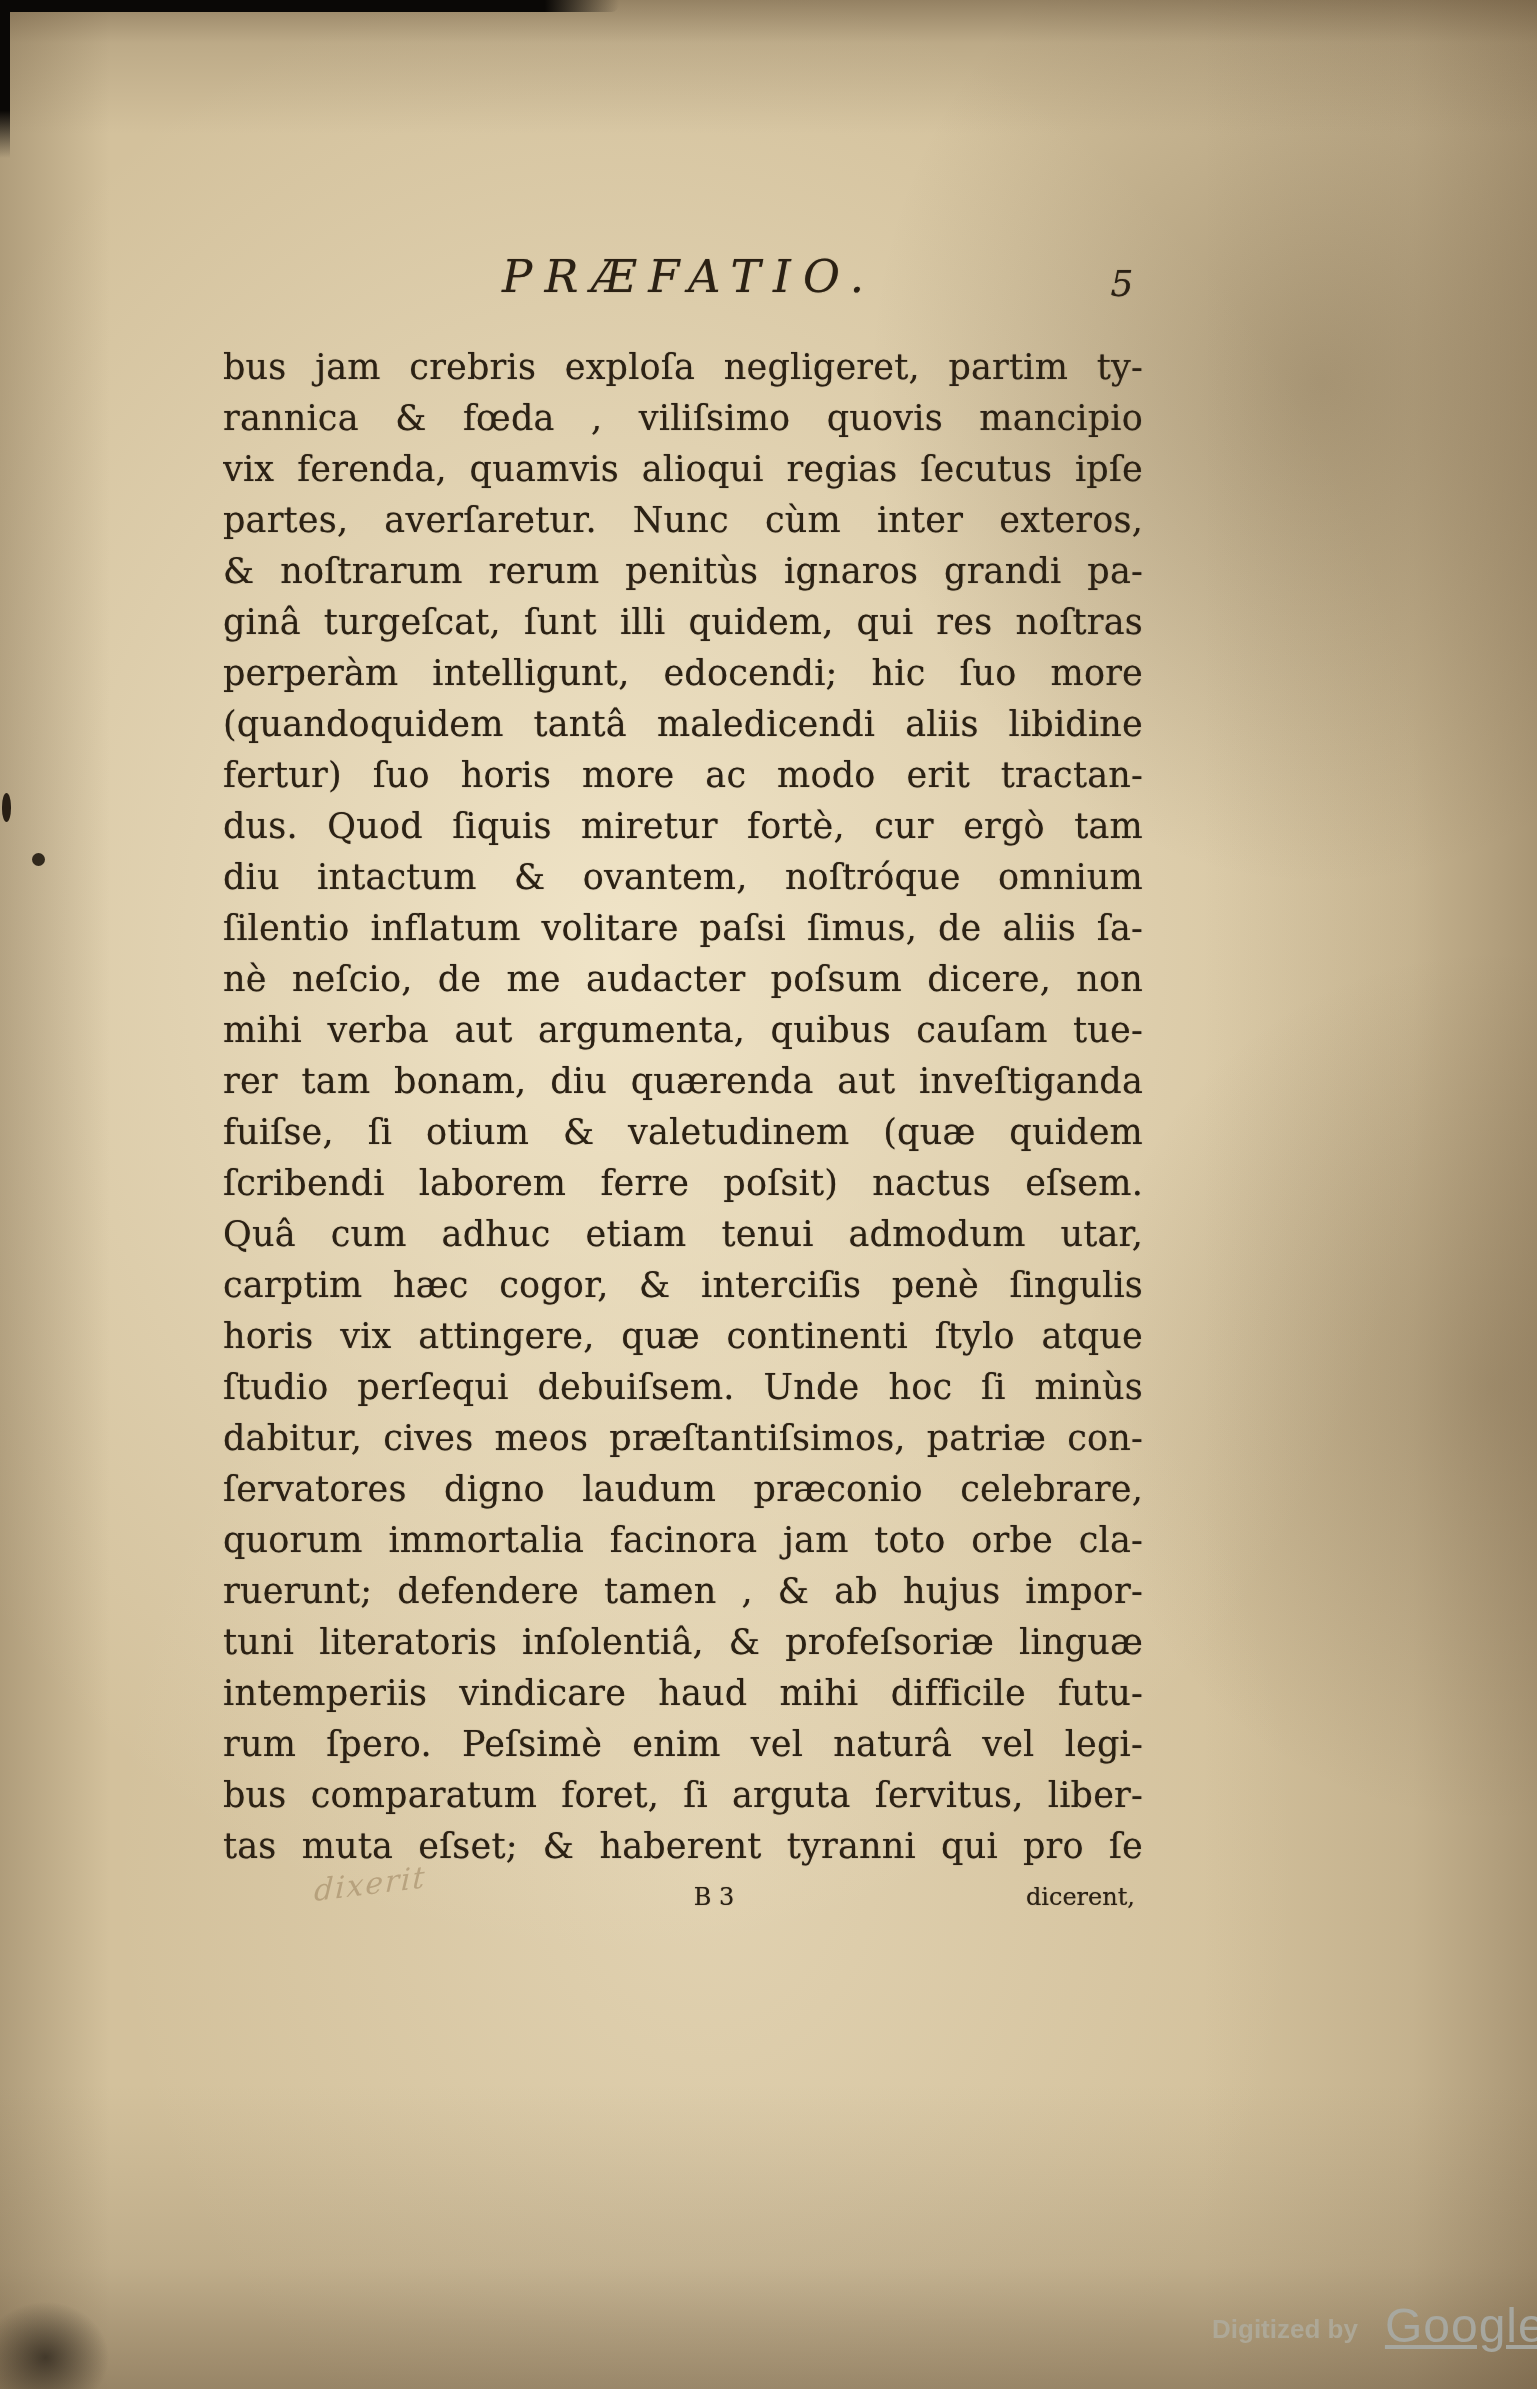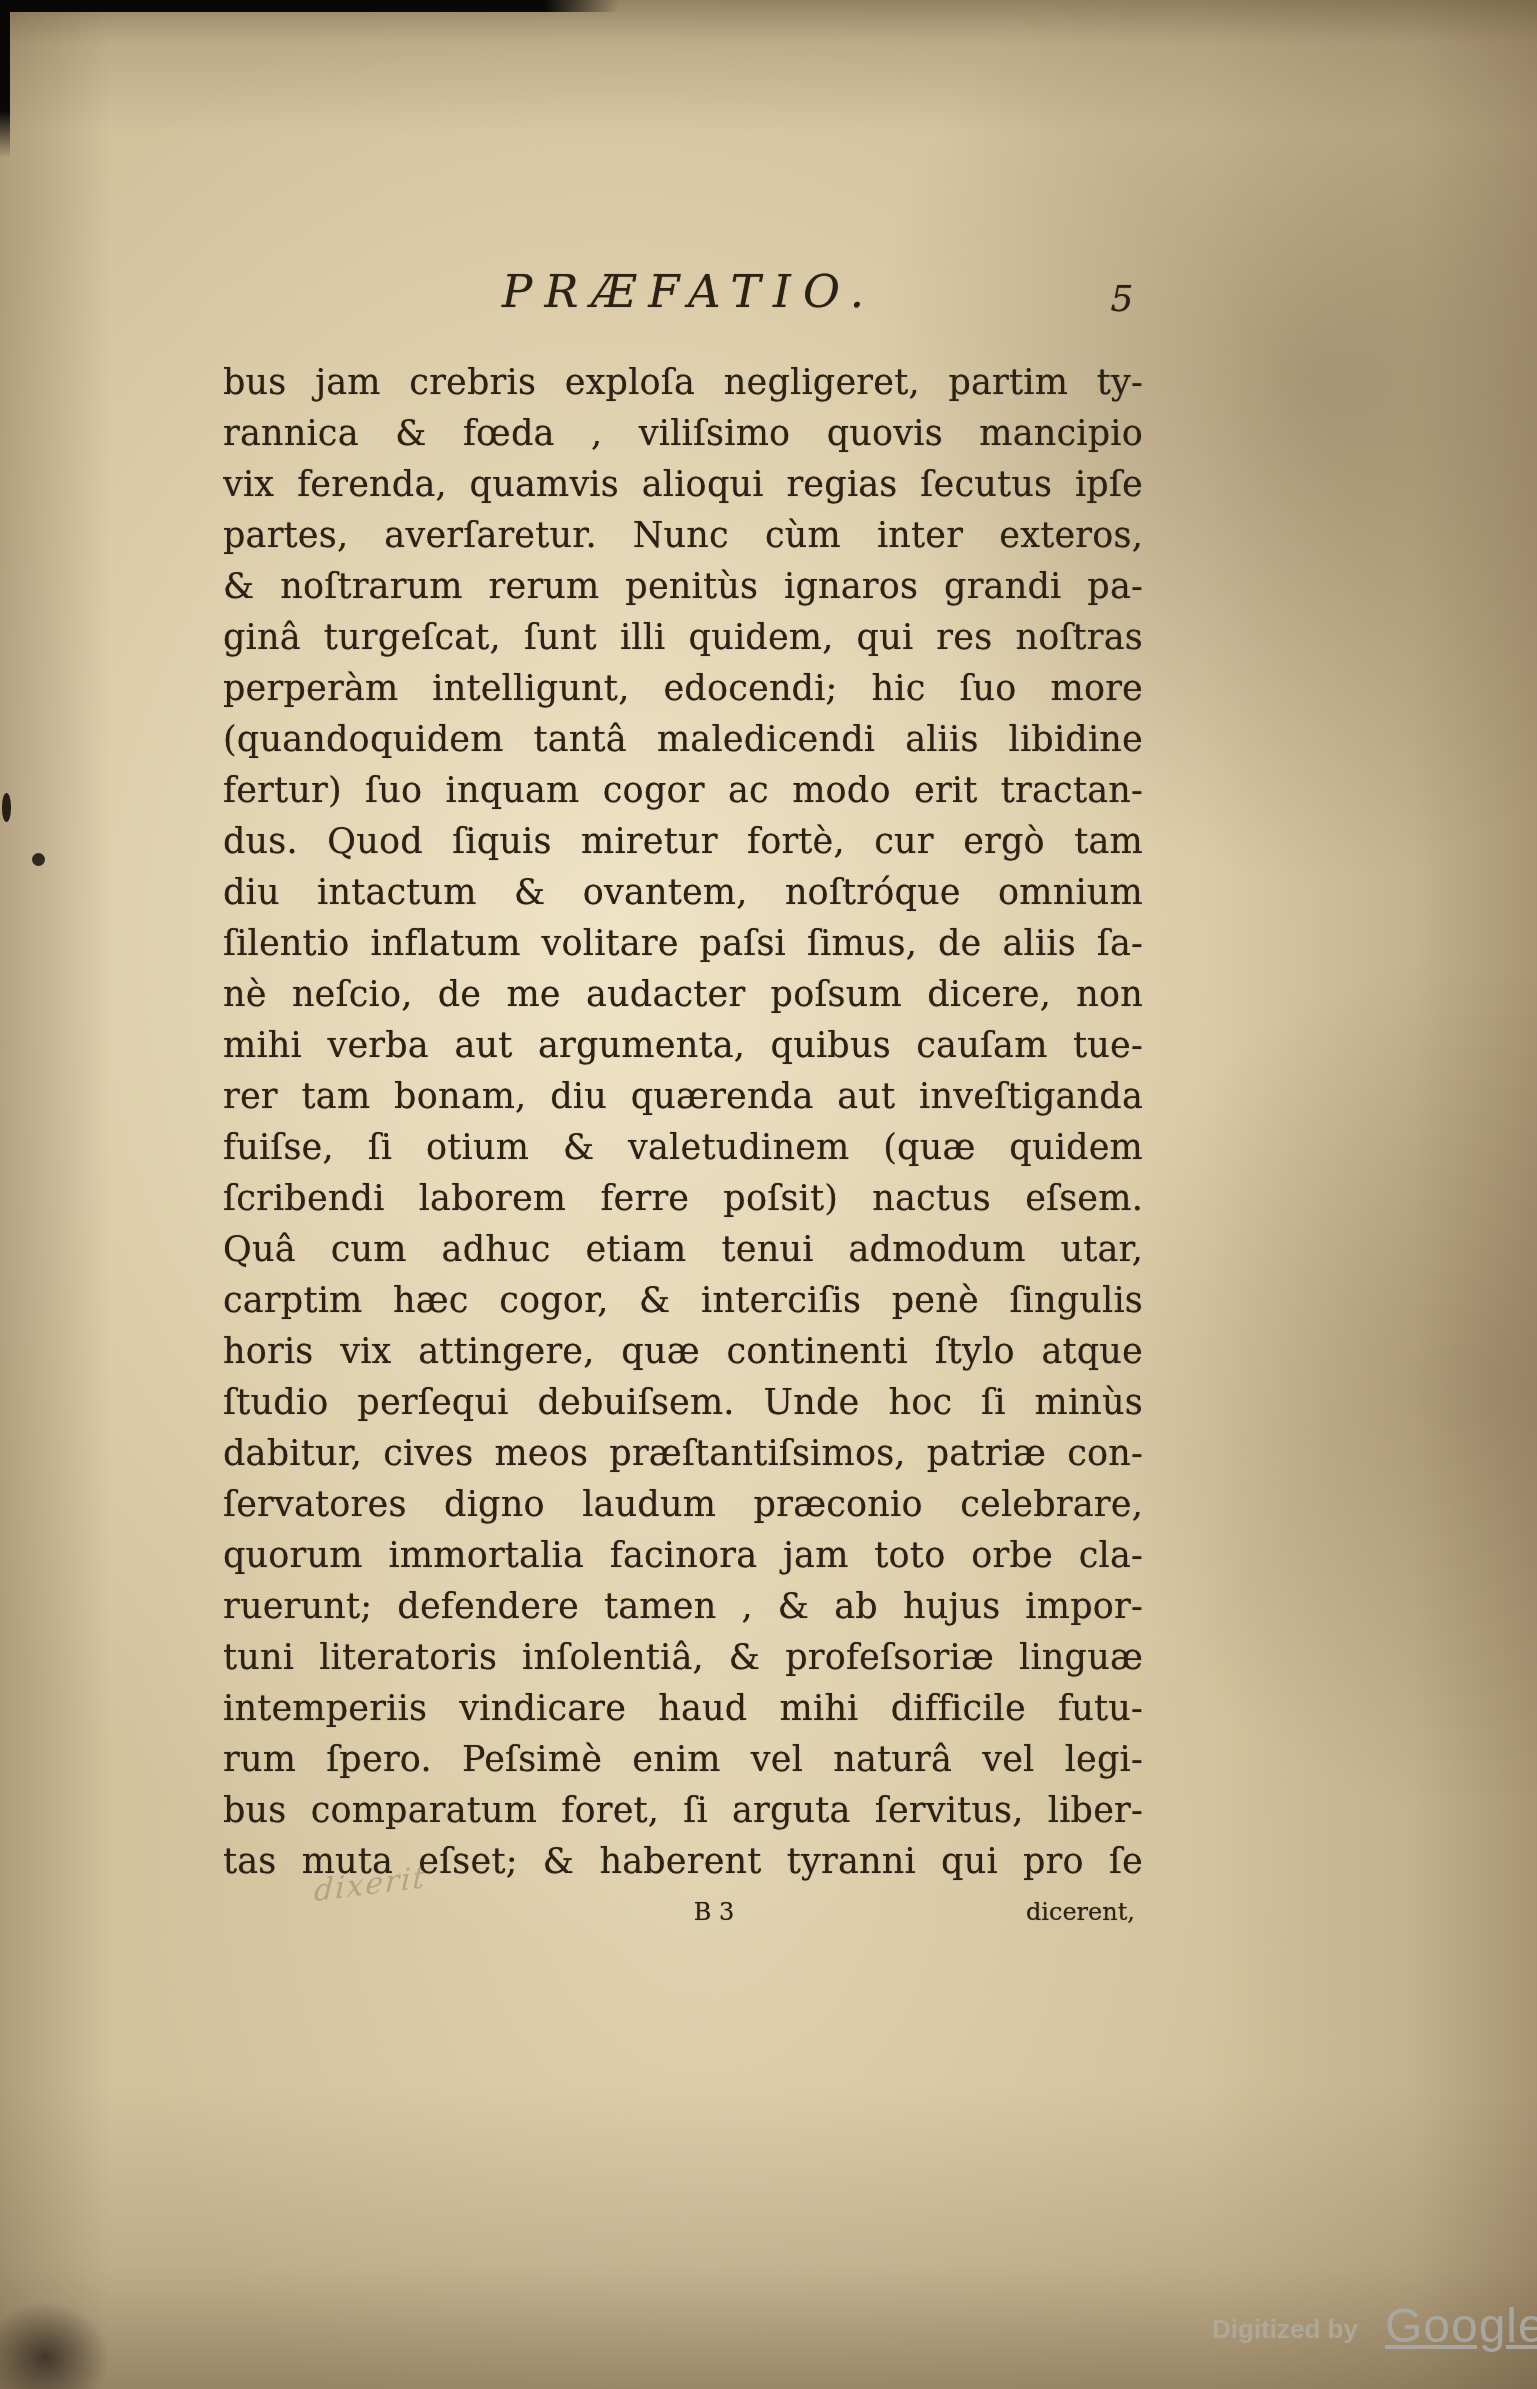--- a/index.html
+++ b/index.html
@@ -46,21 +46,21 @@
   .ink-mark { position:absolute; background:#171008; }
   .mark-a { left:1.9px;  top:793px; width:9.6px; height:29px; border-radius:50%; opacity:0.9; }
   .mark-b { left:32px; top:853px; width:13.4px; height:13.4px; border-radius:50%; opacity:0.85; }
 
   
   .textblock {
     position:absolute; left:223px; top:250px; width:920px;
     color:#2b2114;
     text-shadow:0 0 1px rgba(43,33,20,0.55);
   }
-  .header-row { position:relative; height:59px;margin-top:15px; }
+  .header-row { position:relative; height:59px; }
   .title {
     text-align:center;
     font-style:italic;
     font-size:45px;
     letter-spacing:12.4px;
     padding-left:12.4px; 
   }
   .pagenum {
     position:absolute; right:9.6px; top:13.4px;
     font-style:italic; font-size:36px;
@@ -132,21 +132,21 @@
 
     <div class="body">
       <div class="line">bus jam crebris exploſa negligeret, partim ty-</div>
       <div class="line">rannica &amp; fœda , viliſsimo quovis mancipio</div>
       <div class="line">vix ferenda, quamvis alioqui regias ſecutus ipſe</div>
       <div class="line">partes, averſaretur.  Nunc cùm inter exteros,</div>
       <div class="line">&amp; noſtrarum rerum penitùs ignaros grandi pa-</div>
       <div class="line">ginâ turgeſcat, ſunt illi quidem, qui res noſtras</div>
       <div class="line">perperàm intelligunt, edocendi; hic ſuo more</div>
       <div class="line">(quandoquidem tantâ maledicendi aliis libidine</div>
-      <div class="line">fertur) ſuo inquam cogor ac modo erit tractan-</div>
+      <div class="line">fertur) ſuo horis more ac modo erit tractan-</div>
       <div class="line">dus.  Quod ſiquis miretur fortè, cur ergò tam</div>
       <div class="line">diu intactum &amp; ovantem, noſtróque omnium</div>
       <div class="line">ſilentio inflatum volitare paſsi ſimus, de aliis ſa-</div>
       <div class="line">nè neſcio, de me audacter poſsum dicere, non</div>
       <div class="line">mihi verba aut argumenta, quibus cauſam tue-</div>
       <div class="line">rer tam bonam, diu quærenda aut inveſtiganda</div>
       <div class="line">fuiſse, ſi otium &amp; valetudinem (quæ quidem</div>
       <div class="line">ſcribendi laborem ferre poſsit)  nactus eſsem.</div>
       <div class="line">Quâ cum adhuc etiam tenui admodum utar,</div>
       <div class="line">carptim hæc cogor, &amp; interciſis penè ſingulis</div>

